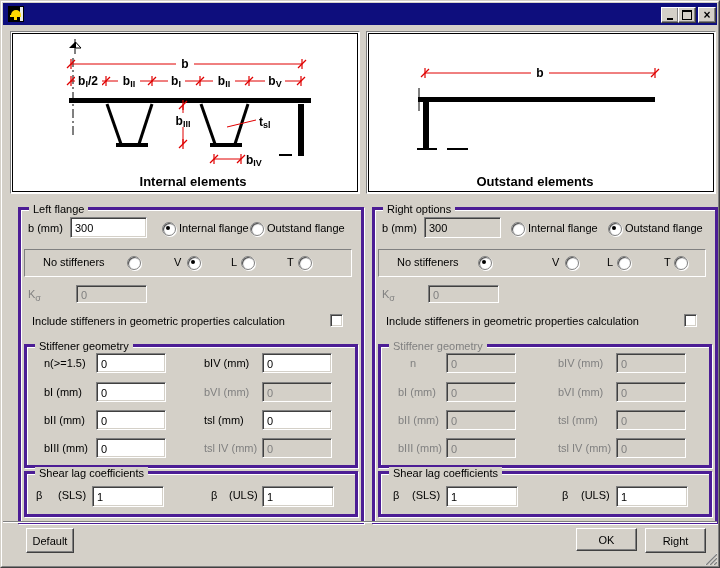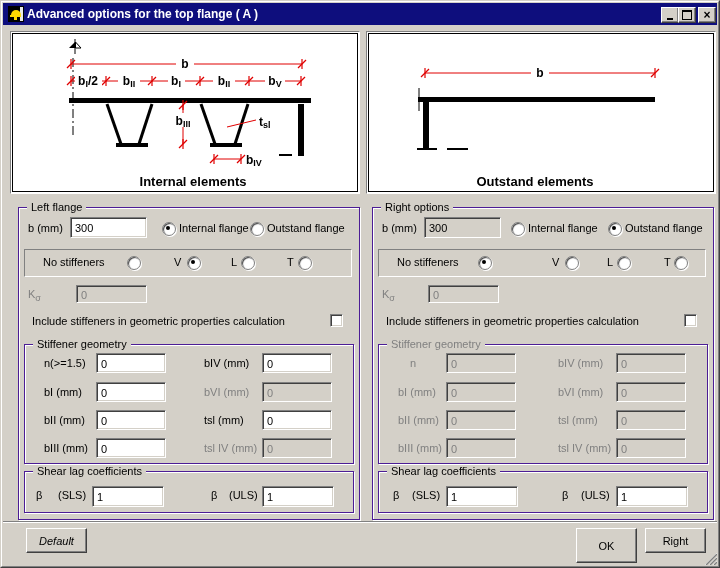--- a/index.html
+++ b/index.html
@@ -21,21 +21,21 @@
   .gl-min{width:6px;height:2px;background:#000;margin-top:7px;}
   .gl-max{width:8px;height:7px;border:1px solid #000;border-top-width:2px;}
   .gl-close{font-weight:bold;font-size:12px;line-height:10px;}
 
   
   .panel{position:absolute;top:31px;width:348px;height:161px;border:1px solid;border-color:#808080 #fff #fff #808080;background:#fff;}
   .panel-in{position:absolute;inset:1px;border:1px solid #000;background:#fff;}
   .panel-in svg{display:block;}
 
   
-  .grp{position:absolute;border:1px solid #4c1d95;box-shadow:inset 1px 1px 0 #fff,1px 1px 0 #fff;}
+  .grp{position:absolute;border:3px solid #4c1d95;box-shadow:inset 1px 1px 0 #fff,1px 1px 0 #fff;}
   .grp-cap{position:absolute;top:-7px;left:8px;background:#d4d0c8;padding:0 4px;white-space:nowrap;}
   .grp-cap.dimtext{color:#808080;}
 
   .subpanel{position:absolute;border:1px solid;border-color:#808080 #fff #fff #808080;}
 
   .lbl{position:absolute;white-space:nowrap;}
   .lbl.dimtext{color:#808080;}
   .subchar{font-size:9px;vertical-align:-3px;}
 
   .tb{position:absolute;box-sizing:border-box;background:#fff;color:#000;
@@ -69,21 +69,20 @@
 <body>
 
 <div class="titlebar">
   <svg class="app-icon" viewBox="0 0 16 16">
     <rect x="0" y="0" width="16" height="16" fill="#000"></rect>
     <rect x="12" y="1" width="3" height="14" fill="#e8e8e8"></rect>
     <path d="M3 9 a5 5 0 0 1 10 0 z" fill="#ffd800"></path>
     <rect x="2" y="9" width="11" height="2" fill="#ffd800"></rect>
     <rect x="6" y="11" width="3" height="3" fill="#ffd800"></rect>
   </svg>
-  <span class="title-text">Advanced options for the top flange ( A )</span>
   <div class="tbtn" style="left:658px;">
       <div class="gl-min"></div>
     </div>
   <div class="tbtn" style="left:675px;">
       <div class="gl-max"></div>
     </div>
   <div class="tbtn" style="left:695px;">
       <span class="gl-close">×</span>
     </div>
 </div>
@@ -306,22 +305,22 @@
   <span class="grp-cap">Shear lag coefficients</span>
 </div>
 <span class="lbl" style="left:393px;top:489px;">β</span>
 <span class="lbl" style="left:412px;top:489px;">(SLS)</span>
 <input type="text" class="tb" style="left: 446px; top: 486px; width: 72px; height: 21px;" value="1">
 <span class="lbl" style="left:562px;top:489px;">β</span>
 <span class="lbl" style="left:581px;top:489px;">(ULS)</span>
 <input type="text" class="tb" style="left: 616px; top: 486px; width: 72px; height: 21px;" value="1">
 
 <div class="sep"></div>
-<div class="btn" style="left:26px;top:528px;width:61px;height:25px;font-style:italic;">Default</div>
-<div class="btn" style="left:576px;top:528px;width:61px;height:35px;">OK</div>
+<div class="btn" style="left:26px;top:528px;width:48px;height:25px;">Default</div>
+<div class="btn" style="left:576px;top:528px;width:61px;height:23px;">OK</div>
 <div class="btn" style="left:645px;top:528px;width:61px;height:25px;">Right</div>
 
 <svg class="grip" viewBox="0 0 13 13">
   <line x1="1" y1="13" x2="13" y2="1" stroke="#fff" stroke-width="1"></line>
   <line x1="2" y1="13" x2="13" y2="2" stroke="#808080" stroke-width="1.4"></line>
   <line x1="5" y1="13" x2="13" y2="5" stroke="#fff" stroke-width="1"></line>
   <line x1="6" y1="13" x2="13" y2="6" stroke="#808080" stroke-width="1.4"></line>
   <line x1="9" y1="13" x2="13" y2="9" stroke="#fff" stroke-width="1"></line>
   <line x1="10" y1="13" x2="13" y2="10" stroke="#808080" stroke-width="1.4"></line>
 </svg>

